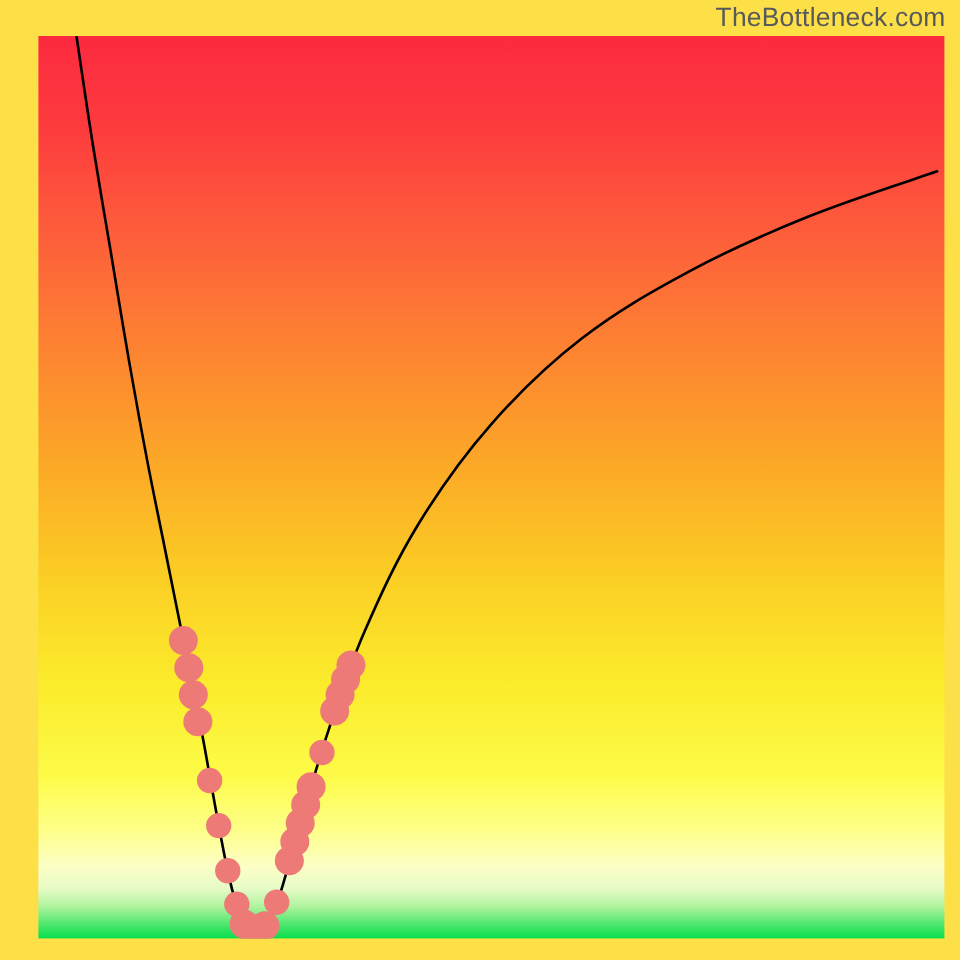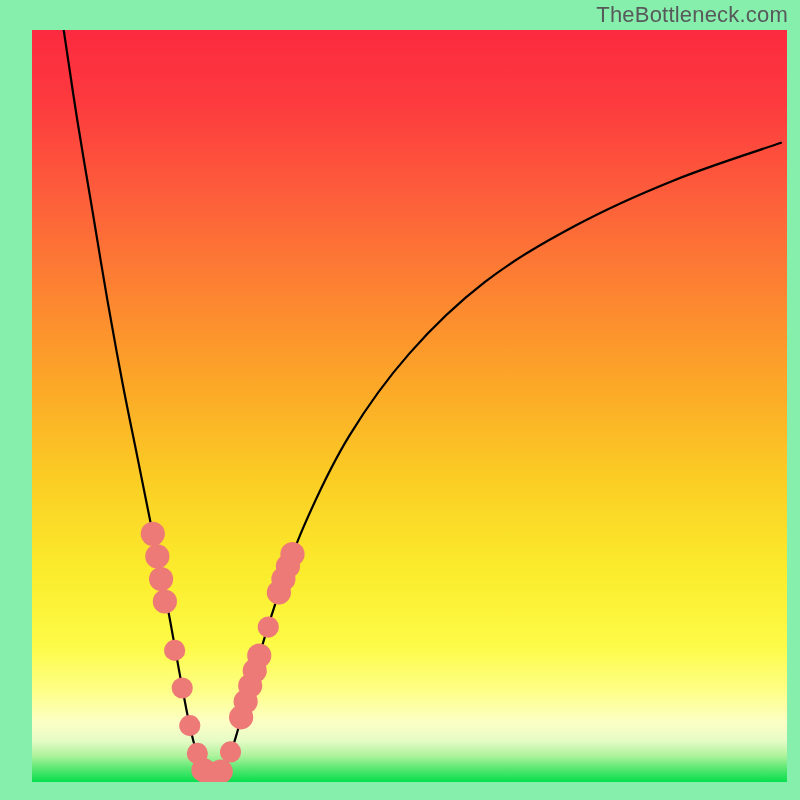--- a/index.html
+++ b/index.html
@@ -8,21 +8,21 @@
     width: 800px;
     height: 800px;
     overflow: hidden;
     background: #000;
     font-family: Arial, Helvetica, sans-serif;
   }
   .frame {
     position: absolute;
     left: 0; top: 0;
     width: 800px; height: 800px;
-    background: #86efac;
+    background: #fde047;
   }
   .plot {
     position: absolute;
     box-sizing: border-box;
   }
   .gradient-fill {
     position: absolute;
     left: 0; top: 0; right: 0; bottom: 0;
   }
   .watermark {

